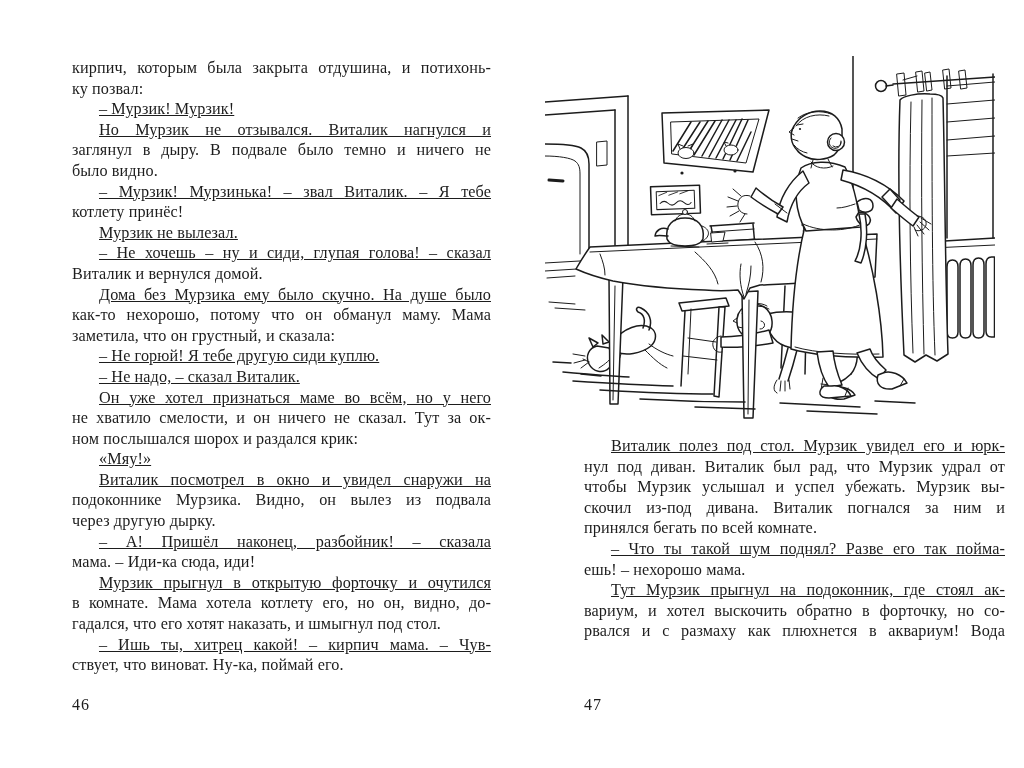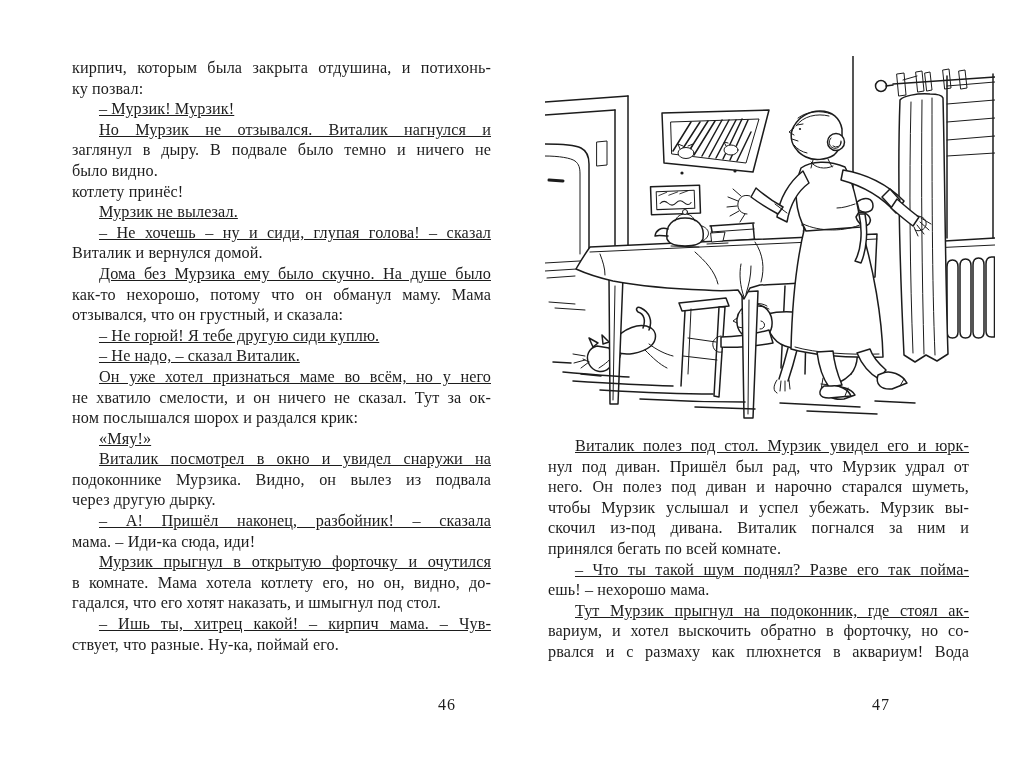--- a/index.html
+++ b/index.html
@@ -1,29 +1,29 @@
 <!DOCTYPE html>
 <html><head>
 <meta charset="utf-8">
 <style>
   html,body{margin:0;padding:0;background:#ffffff;}
   body{width:1024px;height:768px;overflow:hidden;
        font-family:"Liberation Serif","DejaVu Serif",serif;}
   .spread{position:relative;width:1024px;height:768px;background:#ffffff;border-radius:10px;}
   .textcol{position:absolute;color:#1d1d1d;}
   .textcol.left{left:72px;top:58px;width:419px;}
-  .textcol.right{left:548px;top:436px;width:421px;}
+  .textcol.right{left:584px;top:436px;width:421px;}
   .line{font-size:16.2px;line-height:20.6px;letter-spacing:0.1px;
         text-align:justify;text-align-last:justify;}
   .line.end{text-align-last:left;}
   .line.indent{text-indent:27px;text-decoration:underline;}
   .pageno{position:absolute;top:696px;color:#1d1d1d;font-size:16px;
-          letter-spacing:1px;text-align:right;}
+          letter-spacing:1px;text-align:left;}
   .pageno.left{left:72px;width:384px;}
-  .pageno.right{left:572px;width:318px;}
+  .pageno.right{left:584px;width:318px;}
   .illus{position:absolute;left:545px;top:56px;}
   .illus path,.illus line,.illus circle,.illus ellipse,.illus rect{
       stroke:#1c1c1c;fill:none;stroke-width:1.5;
       stroke-linecap:round;stroke-linejoin:round;}
   .illus .fill{fill:#ffffff;}
   .illus .thin{stroke-width:1.0;}
   .illus .hatch{stroke-width:0.85;}
   .illus .dot{fill:#1c1c1c;stroke:none;}
 </style>
 </head>
@@ -31,43 +31,44 @@
 
 <div class="spread">
 
   <div class="textcol left">
       <div class="line">кирпич, которым была закрыта отдушина, и потихонь-</div>
       <div class="line end">ку позвал:</div>
       <div class="line indent end">– Мурзик! Мурзик!</div>
       <div class="line indent">Но Мурзик не отзывался. Виталик нагнулся и</div>
       <div class="line">заглянул в дыру. В подвале было темно и ничего не</div>
       <div class="line end">было видно.</div>
+      <div class="line indent">– Мурзик! Мурзинька! – звал Виталик. – Я тебе</div>
       <div class="line end">котлету принёс!</div>
       <div class="line indent end">Мурзик не вылезал.</div>
       <div class="line indent">– Не хочешь – ну и сиди, глупая голова! – сказал</div>
       <div class="line end">Виталик и вернулся домой.</div>
       <div class="line indent">Дома без Мурзика ему было скучно. На душе было</div>
       <div class="line">как-то нехорошо, потому что он обманул маму. Мама</div>
-      <div class="line end">отзывался, что он грустный, и сказала:</div>
+      <div class="line end">заметила, что он грустный, и сказала:</div>
       <div class="line indent end">– Не горюй! Я тебе другую сиди куплю.</div>
       <div class="line indent end">– Не надо, – сказал Виталик.</div>
       <div class="line indent">Он уже хотел признаться маме во всём, но у него</div>
       <div class="line">не хватило смелости, и он ничего не сказал. Тут за ок-</div>
       <div class="line end">ном послышался шорох и раздался крик:</div>
       <div class="line indent end">«Мяу!»</div>
       <div class="line indent">Виталик посмотрел в окно и увидел снаружи на</div>
       <div class="line">подоконнике Мурзика. Видно, он вылез из подвала</div>
       <div class="line end">через другую дырку.</div>
       <div class="line indent">– А! Пришёл наконец, разбойник! – сказала</div>
       <div class="line end">мама. – Иди-ка сюда, иди!</div>
       <div class="line indent">Мурзик прыгнул в открытую форточку и очутился</div>
       <div class="line">в комнате. Мама хотела котлету его, но он, видно, до-</div>
       <div class="line end">гадался, что его хотят наказать, и шмыгнул под стол.</div>
       <div class="line indent">– Ишь ты, хитрец какой! – кирпич мама. – Чув-</div>
-      <div class="line end">ствует, что разные. Ну-ка, поймай его.</div>
+      <div class="line end">ствует, что виноват. Ну-ка, поймай его.</div>
     </div>
 
   <svg class="illus" width="450" height="376" viewBox="0 0 450 376" aria-label="Black-and-white line drawing: a mother in an apron stands beside a table covered with a tablecloth with a teapot on it; a boy crawls on all fours under the table chasing a cat that runs away; an open door at left, a framed picture of cats and a small picture on the wall, a window with a curtain on a rod and a radiator at right.">
 
     <g>
       <path d="M0,46 L83,40"></path>
         <path d="M83,40 L83,208"></path>
       <path d="M0,59 L70,54"></path>
         <path d="M70,54 L70,204"></path>
       <path d="M52,86 l10,-1 l0,24 l-10,1 z" class="thin"></path>
@@ -296,22 +297,21 @@
       <path d="M36,318 l20,2"></path>
       <path d="M235,347 l80,4"></path>
         <path d="M262,355 l70,3"></path>
         <path d="M330,345 l40,2"></path>
       <path d="M8,306 l18,1"></path>
     </g>
   </svg>
 
   <div class="textcol right">
       <div class="line indent">Виталик полез под стол. Мурзик увидел его и юрк-</div>
-      <div class="line">нул под диван. Пришёл был рад, что Мурзик удрал от</div>
-      <div class="line">него. Он полез под диван и нарочно старался шуметь,</div>
+      <div class="line">нул под диван. Виталик был рад, что Мурзик удрал от</div>
       <div class="line">чтобы Мурзик услышал и успел убежать. Мурзик вы-</div>
       <div class="line">скочил из-под дивана. Виталик погнался за ним и</div>
       <div class="line end">принялся бегать по всей комнате.</div>
       <div class="line indent">– Что ты такой шум поднял? Разве его так пойма-</div>
       <div class="line end">ешь! – нехорошо мама.</div>
       <div class="line indent">Тут Мурзик прыгнул на подоконник, где стоял ак-</div>
       <div class="line">вариум, и хотел выскочить обратно в форточку, но со-</div>
       <div class="line">рвался и с размаху как плюхнется в аквариум! Вода</div>
     </div>
 

